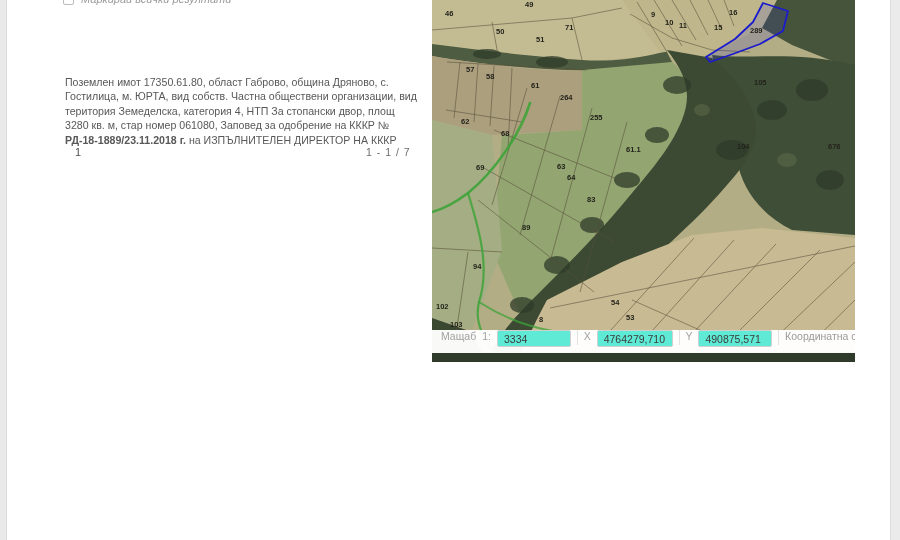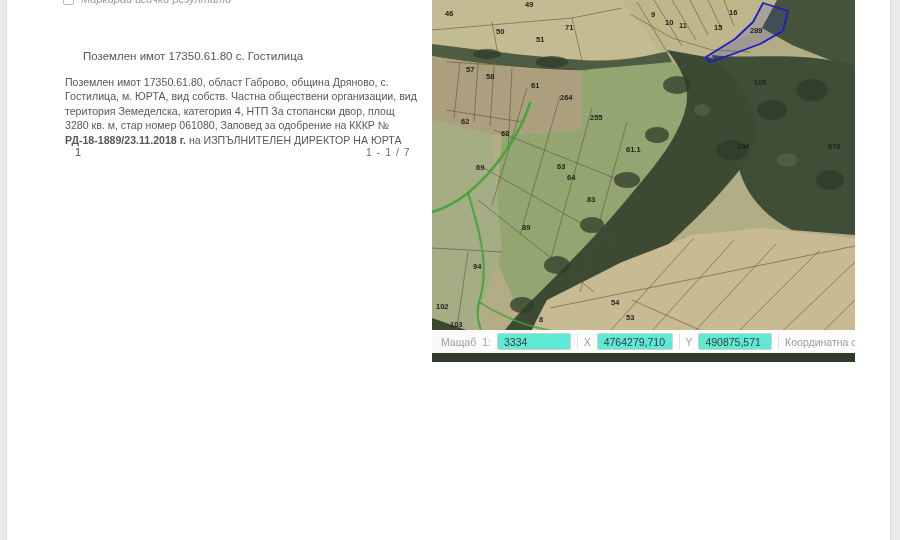--- a/index.html
+++ b/index.html
@@ -39,21 +39,21 @@
   
   .map { position:absolute; left:432px; top:0; width:423px; height:362px; overflow:hidden;
          background:#b3ad85; }
   .map svg { display:block; }
   .plabel { font-family:"Liberation Sans",sans-serif; font-size:7.5px; font-weight:bold;
             fill:#23231b; }
   .watermark { font-size:12px; font-weight:bold; fill:#ffffff; opacity:.32; letter-spacing:1px; }
 
   
   .statusbar { position:absolute; left:0; top:330px; width:423px; height:23px;
-               background:rgba(255,255,255,.97); display:flex; align-items:center;
+               background:rgba(255,255,255,.97); display:flex; 
                font-size:10.5px; color:#a2a2a2; }
   .sb-label { white-space:nowrap; }
   .sb-input { height:17px; border:1px solid #cfcfcf; border-radius:2px; background:#5eead4;
               font-size:10.5px; color:#3c3c3c; padding:0 6px;
               font-family:"Liberation Sans",sans-serif; }
   .sb-sep { width:1px; height:15px; background:#e2e2e2; margin:0 6px; }
   .sb-crs { color:#9a9a9a; white-space:nowrap; overflow:hidden; }
 </style>
 </head>
 <body>
@@ -63,24 +63,23 @@
   <div class="rail-right"></div>
 
   <div class="panel">
 
     <div class="top-cut-row">
       <span class="cb-mini"></span>
       <span>Маркирай всички резултати</span>
     </div>
 
 
-    <div class="result-title">Поземлен имот 17350.61.80 с. Гостилица</div>
 
     <div class="result-desc">
-      <span>Поземлен имот 17350.61.80, област Габрово, община Дряново, с. Гостилица, м. ЮРТА, вид собств. Частна обществени организации, вид територия Земеделска, категория 4, НТП За стопански двор, площ 3280 кв. м, стар номер 061080, Заповед за одобрение на КККР № </span><b>РД-18-1889/23.11.2018 г.</b><span> на ИЗПЪЛНИТЕЛЕН ДИРЕКТОР НА ЮРТА</span>
+      <span>Поземлен имот 17350.61.80, област Габрово, община Дряново, с. Гостилица, м. ЮРТА, вид собств. Частна обществени организации, вид територия Земеделска, категория 4, НТП За стопански двор, площ 3280 кв. м, стар номер 061080, Заповед за одобрение на КККР № </span><b>РД-18-1889/23.11.2018 г.</b><span> на ИЗПЪЛНИТЕЛЕН ДИРЕКТОР НА КККР</span>
     </div>
 
     <div class="page-num">1</div>
     <div class="pagination">1 - 1 / 7</div>
   </div>
 
   <div class="map">
     <svg width="423" height="362" viewBox="0 0 423 362" xmlns="http://www.w3.org/2000/svg">
 
       <rect x="0" y="0" width="423" height="362" fill="#b3ad85"></rect>

